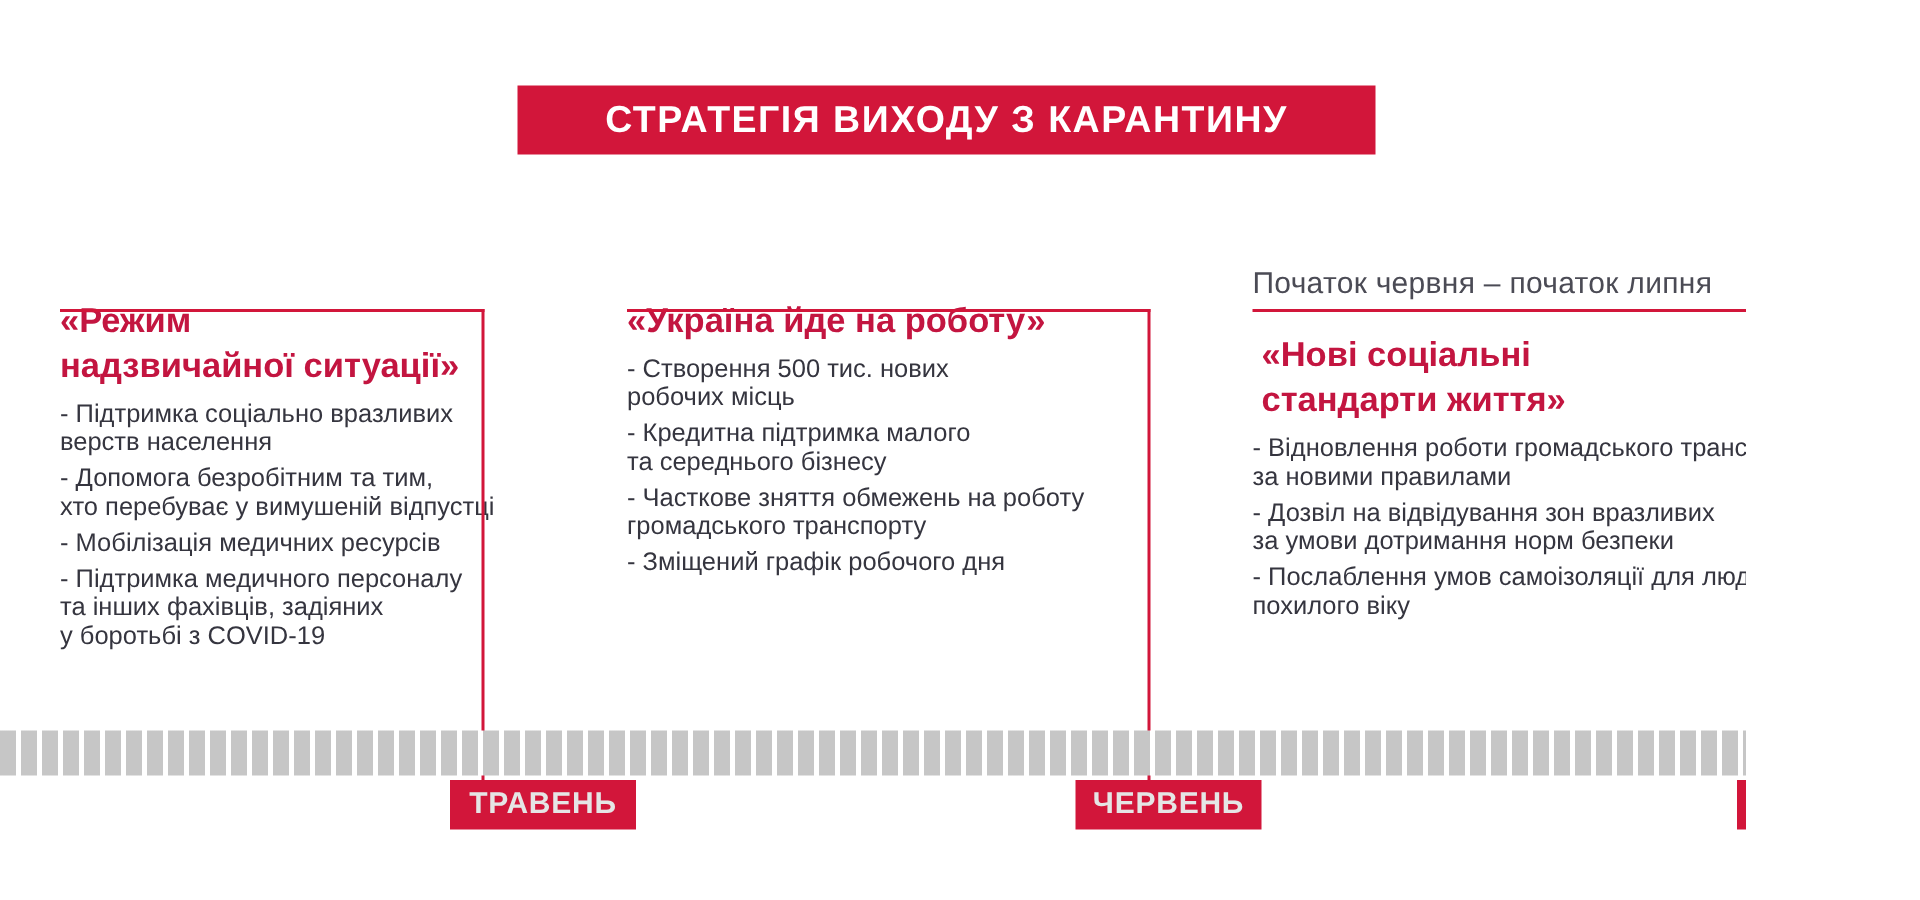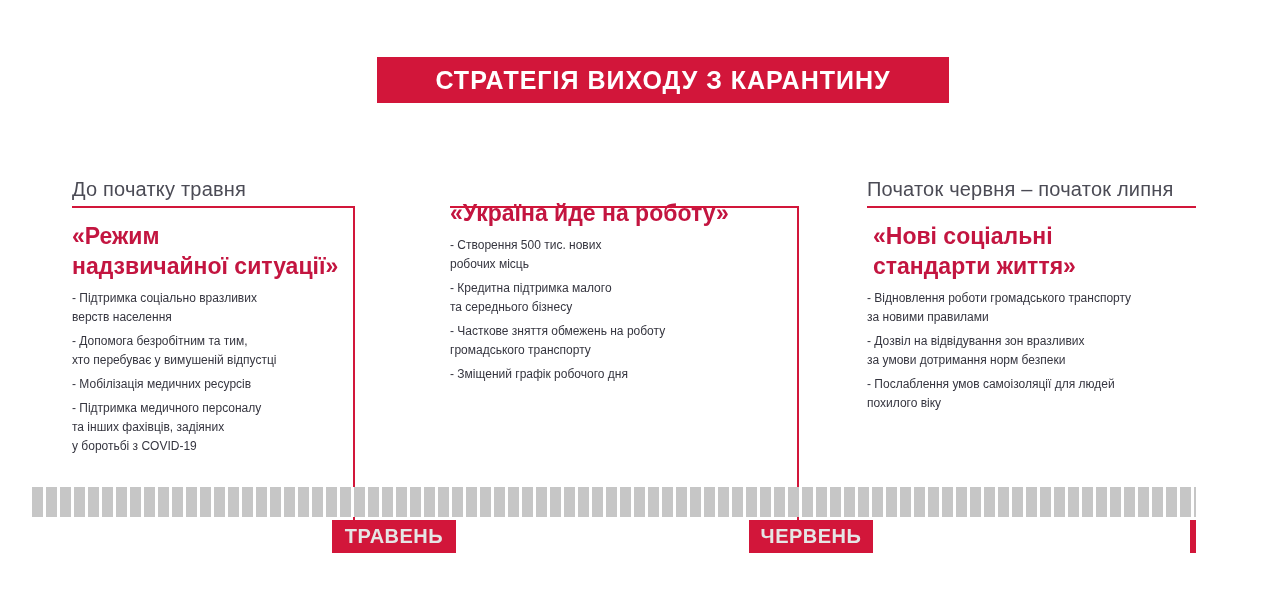--- a/index.html
+++ b/index.html
@@ -1,18 +1,18 @@
 <!DOCTYPE html>
 <html style="--red: #d2163a; --heading_red: #c31540; --period_text: #4b4b55; --body_text: #35353f; --bar_gray: #c6c6c6;"><head>
 <meta charset="utf-8">
 <style>
   html,body { margin:0; padding:0; background:#ffffff; }
   .canvas {
     position:relative; width:1164px; height:600px; background:#ffffff;
-    font-family:"Liberation Sans", sans-serif; overflow:hidden;margin-left:32px;
+    font-family:"Liberation Sans", sans-serif; overflow:hidden;
   }
   .banner {
     position:absolute; left:345px; top:57px; width:572px; height:46px;
     background:var(--red,#d2163a); color:#ffffff;
     font-size:25px; font-weight:bold; letter-spacing:1px;
     display:flex; align-items:center; justify-content:center;
     white-space:nowrap;
   }
   .phase { position:absolute; top:178px; }
   #phase1 { left:40px;  width:300px; }
@@ -22,21 +22,21 @@
     font-size:20px; color:var(--period_text,#4b4b55);
     letter-spacing:0.2px; white-space:nowrap;
   }
   .heading {
     margin-top:20px; font-size:23px; font-weight:bold;
     color:var(--heading_red,#c31540); line-height:30px; white-space:pre-line;
   }
   #phase3 .heading { padding-left:6px; }
   .bullets { margin-top:8px; }
   .bullet {
-    font-size:12px; line-height:19px; color:var(--body_text,#35353f);
+    font-size:17px; line-height:19px; color:var(--body_text,#35353f);
     white-space:pre-line; margin-bottom:5px;
   }
   .hline { position:absolute; top:206px; height:2px; background:var(--red,#d2163a); }
   #hline1 { left:40px;  width:283px; }
   #hline2 { left:418px; width:349px; }
   #hline3 { left:835px; width:370px; }
   .vline { position:absolute; top:206px; width:2px; height:316px; background:var(--red,#d2163a); }
   #vline1 { left:321px; }
   #vline2 { left:765px; }
   #vline3 { left:1203px; }
@@ -58,21 +58,20 @@
   #month3 { left:1158px; width:118px; }
 </style>
 </head>
 <body>
 
 <div class="canvas">
 
   <div class="banner">СТРАТЕГІЯ ВИХОДУ З КАРАНТИНУ</div>
 
   <div class="phase" id="phase1">
-    <div class="period">До початку травня</div>
     <div class="heading">«Режим
 надзвичайної ситуації»</div>
     <div class="bullets">
       <div class="bullet">- Підтримка соціально вразливих
 верств населення</div>
       <div class="bullet">- Допомога безробітним та тим,
 хто перебуває у вимушеній відпустці</div>
       <div class="bullet">- Мобілізація медичних ресурсів</div>
       <div class="bullet">- Підтримка медичного персоналу
 та інших фахівців, задіяних

